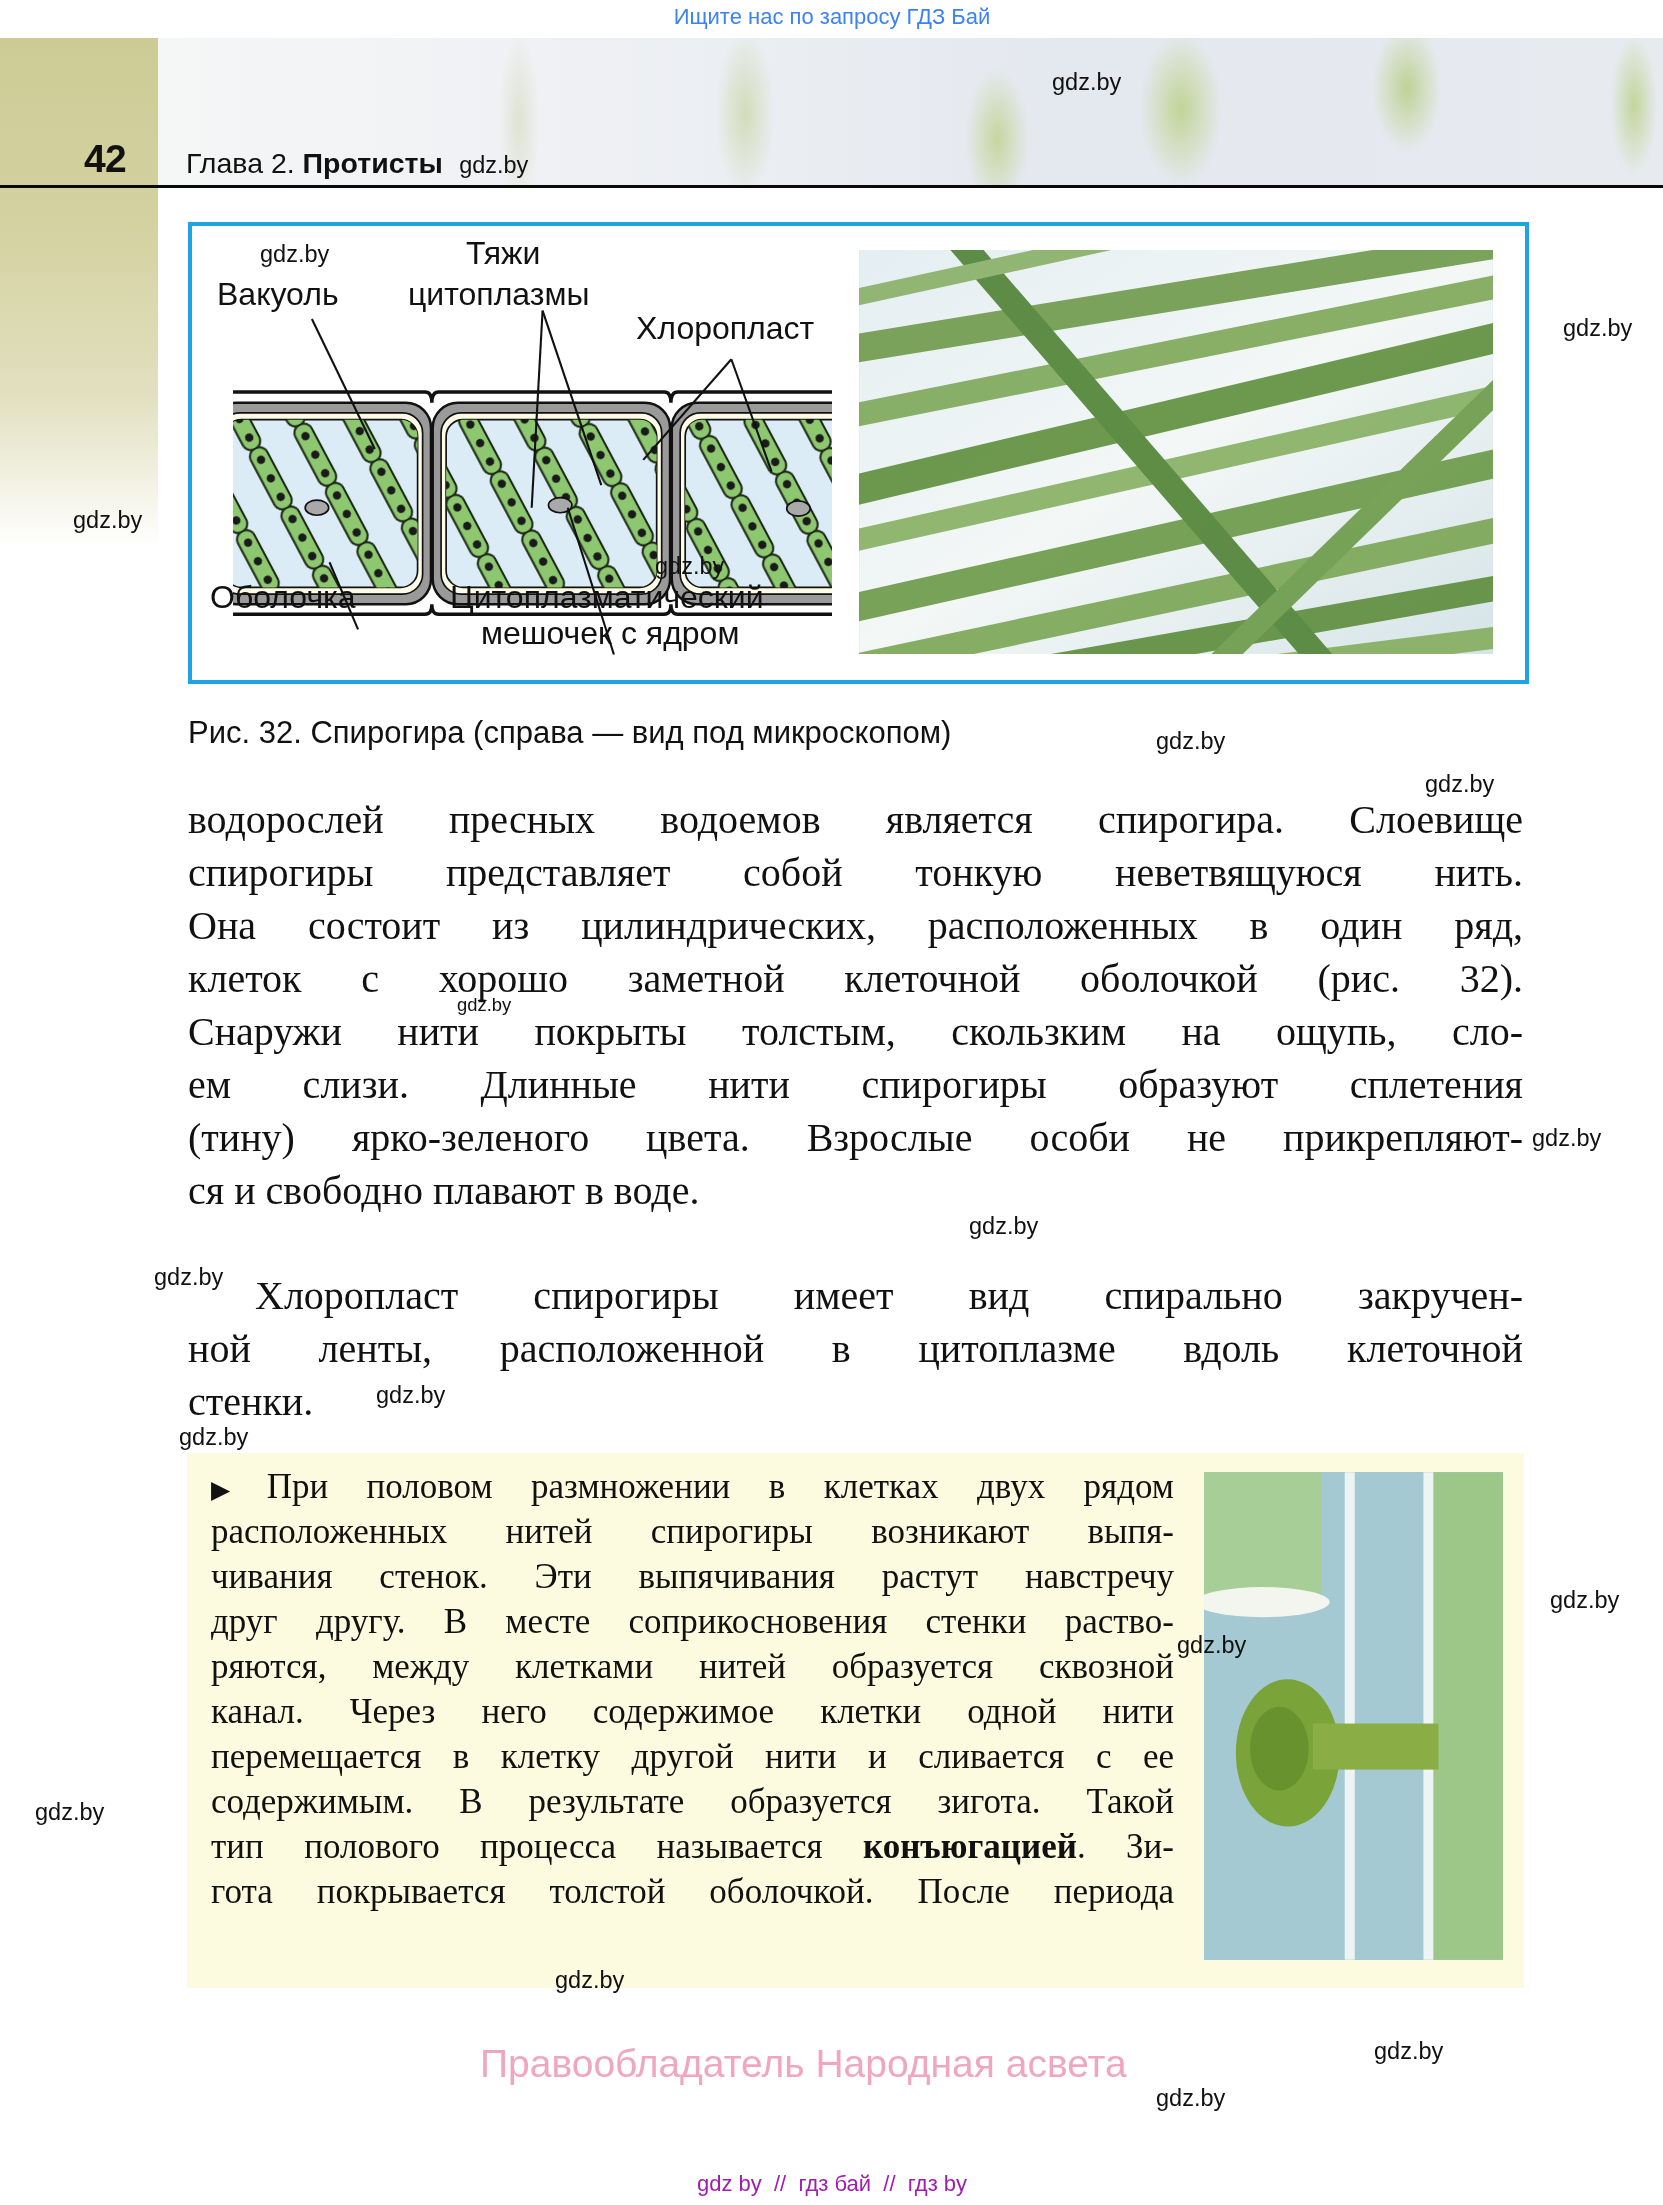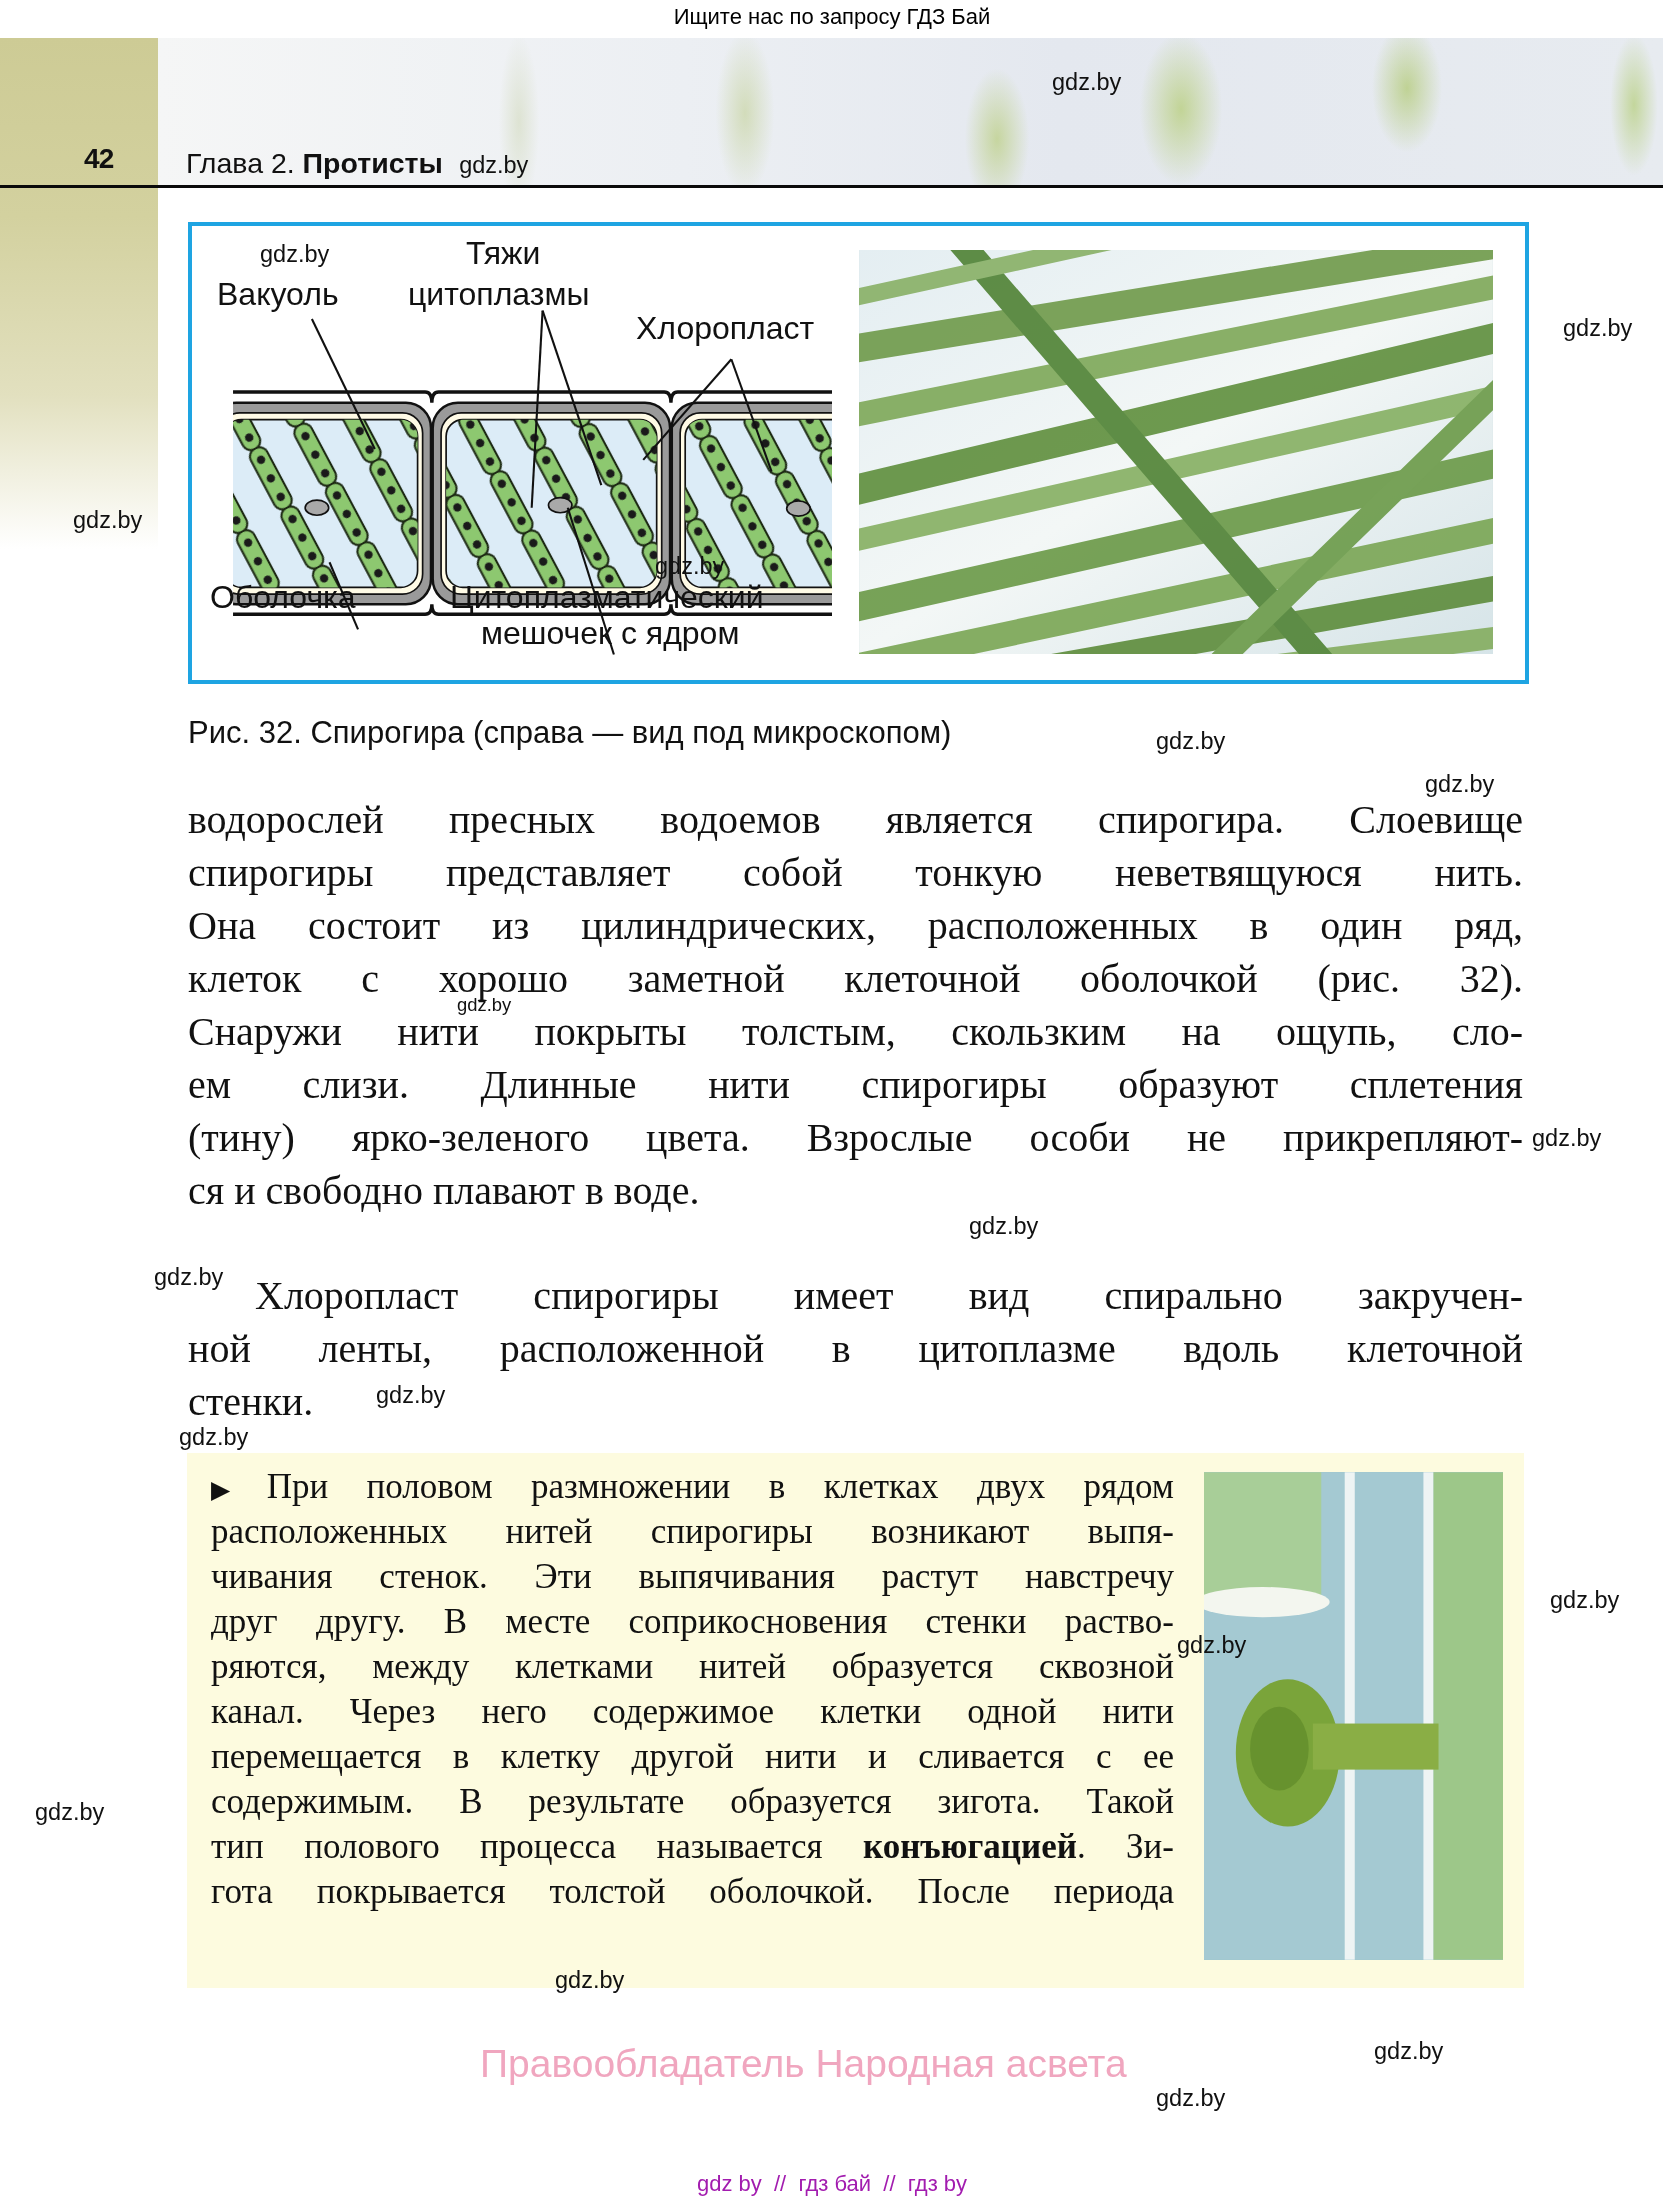--- a/index.html
+++ b/index.html
@@ -16,21 +16,21 @@
       radial-gradient(ellipse 59px 109px at 1023px 71px, rgba(182,205,120,0.75), rgba(182,205,120,0) 70%),
       radial-gradient(ellipse 50px 92px at 1249px 50px, rgba(175,200,110,0.7), rgba(175,200,110,0) 70%),
       radial-gradient(ellipse 46px 101px at 839px 101px, rgba(185,205,125,0.7), rgba(185,205,125,0) 70%),
       radial-gradient(ellipse 42px 117px at 587px 75px, rgba(190,205,140,0.55), rgba(190,205,140,0) 70%),
       radial-gradient(ellipse 34px 101px at 1476px 67px, rgba(180,205,120,0.7), rgba(180,205,120,0) 70%),
       radial-gradient(ellipse 29px 126px at 361px 84px, rgba(200,210,170,0.45), rgba(200,210,170,0) 70%),
       linear-gradient(90deg, #f5f6f6 0%, #eceff3 35%, #e4e8ef 60%, #e7ebf0 100%); }
   .sidebar { left:0; top:38px; width:158px; height:511px;
     background:linear-gradient(180deg, #cdcb95 0%, #d3d19f 35%, #e2e0bf 70%, #ffffff 100%); }
   .header-rule { left:0; top:185px; width:1664px; height:2.5px; background:#0a0a0a; }
-  .page-num { left:84px; top:138px; font-size:28px; font-weight:bold; line-height:42px; letter-spacing:-0.8px; }
+  .page-num { left:84px; top:138px; font-size:39px; font-weight:bold; line-height:42px; letter-spacing:-0.8px; }
   .chapter { left:186px; top:146px; font-size:28.5px; line-height:34px; white-space:nowrap;text-align:center; }
   .chapter b { font-weight:bold; }
 
   
   .figure-box { left:188px; top:222px; width:1333px; height:454px; border:4.2px solid #1ea4e2; background:#fff; }
   .diagram { left:228px; top:235px; width:604px; height:428px; }
   .micro { left:859px; top:250px; width:634px; height:404px; overflow:hidden;
     background:
       linear-gradient(160deg, rgba(255,255,255,0) 0%, rgba(255,255,255,0) 100%),
       #cfe0e2; }
@@ -53,21 +53,21 @@
   .note-photo { left:1204px; top:1472px; width:299px; height:488px; overflow:hidden; background:#9cc3cc; }
 
   .copyright { left:480px; top:2042px; font-size:39px; color:#f0a6bf; white-space:nowrap; line-height:44px; }
   .footer-links { left:0; width:1664px; top:2170px; text-align:center; font-size:22px; color:#a21caf; line-height:28.5px; }
 
   .wm { font-size:23.5px; line-height:27px; color:#111; white-space:nowrap; }
 </style>
 </head>
 <body>
 
-<div class="abs promo" style="color:#000000;">Ищите нас по запросу ГДЗ Бай</div>
+<div class="abs promo" style="color:#3b82f6;">Ищите нас по запросу ГДЗ Бай</div>
 
 <div class="abs header-band"></div>
 <div class="abs sidebar"></div>
 <div class="abs header-rule"></div>
 <div class="abs page-num">42</div>
 <div class="abs chapter">
   <span>Глава 2.</span>
   <b>Протисты</b>
   <span style="font-size:23.5px;margin-left:8.4px;">gdz.by</span>
 </div>

